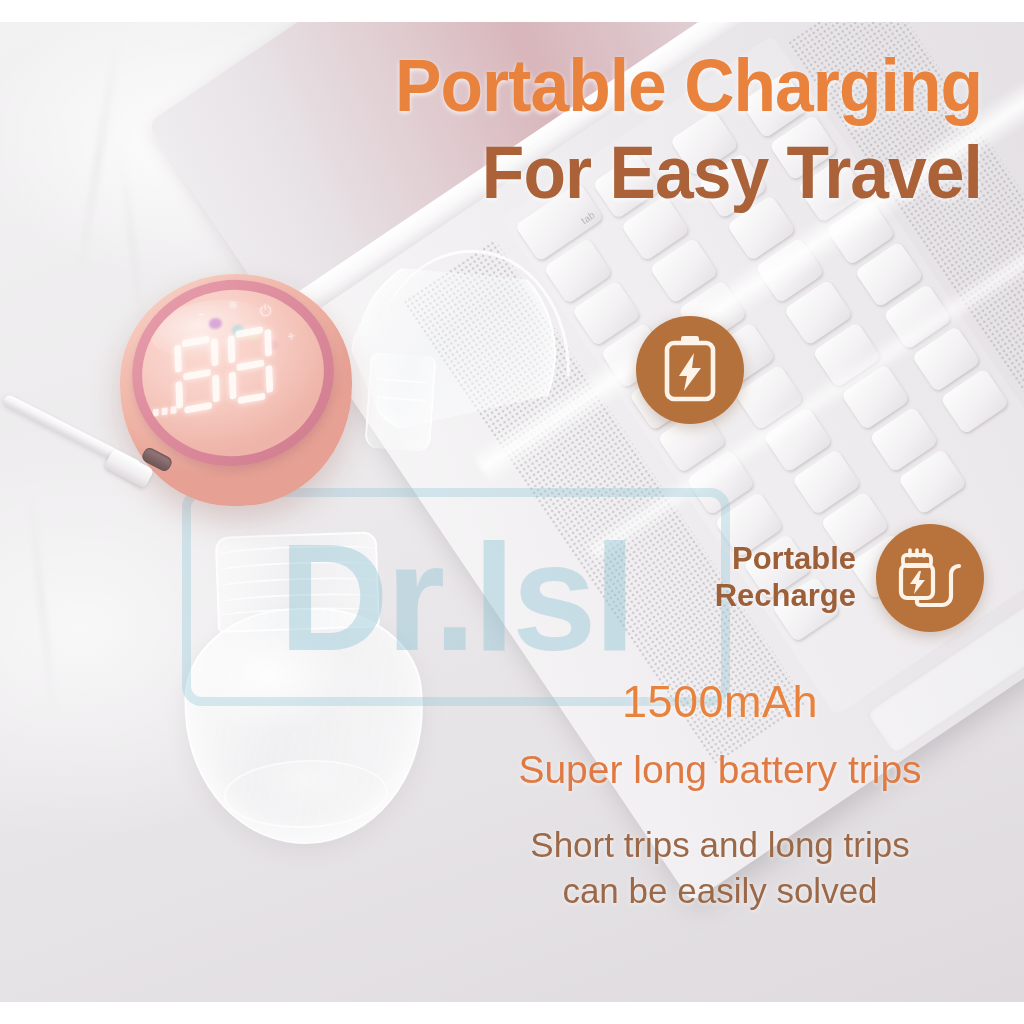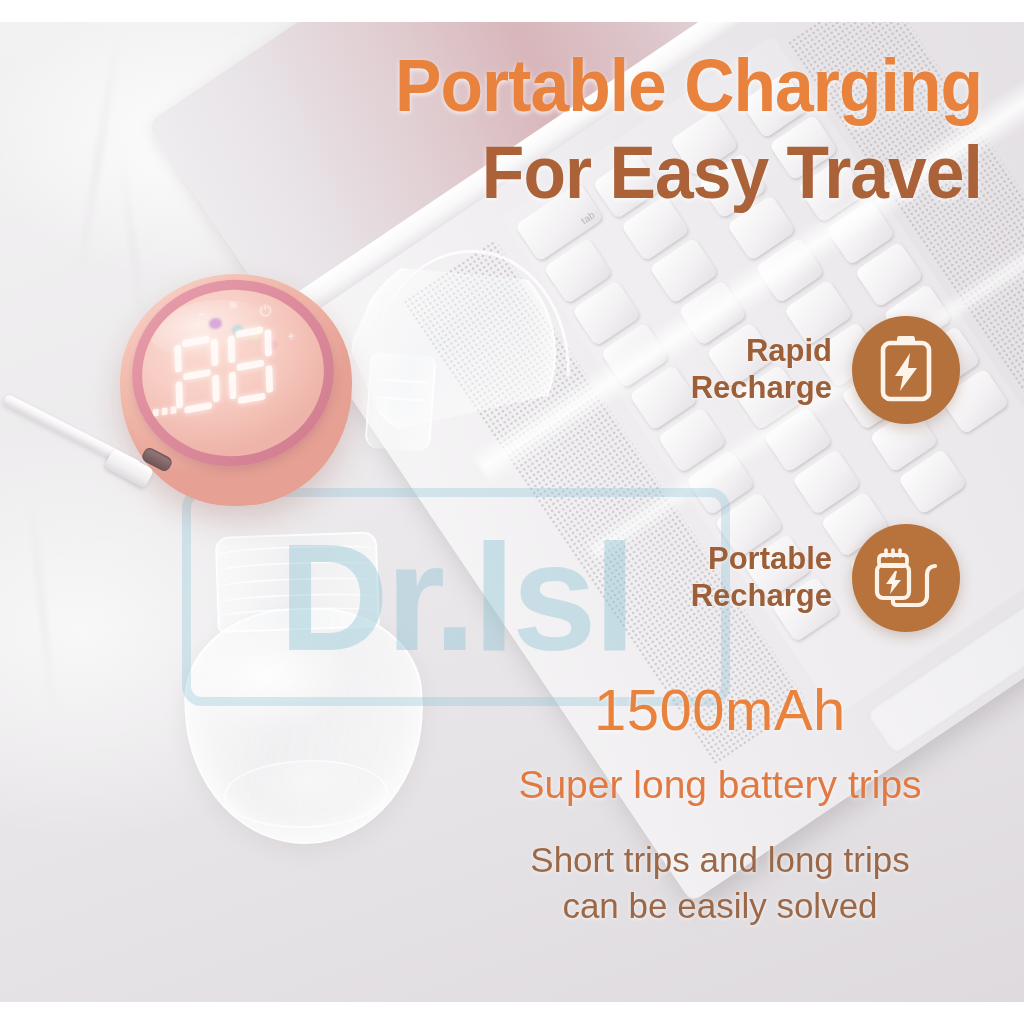--- a/index.html
+++ b/index.html
@@ -366,21 +366,21 @@
   .headline .l2 { color: #ab6238; text-shadow: 0 2px 5px rgba(255,255,255,.75); margin-top: 12px; }
 
   
   .feature {
     position: absolute;
     display: flex;
     align-items: center;
     gap: 20px;
   }
   .feature.f1 { left: 636px; top: 316px; }
-  .feature.f2 { left: 636px; top: 524px; justify-content: flex-end; }
+  .feature.f2 { left: 660px; top: 524px; justify-content: flex-end; }
   .feature .flabel {
     color: #9d5f38;
     font-size: 31px;
     font-weight: bold;
     line-height: 1.18;
     text-align: right;
     width: 196px;
     text-shadow: 0 1px 3px rgba(255,255,255,.7);
   }
   .badge {
@@ -395,21 +395,21 @@
 
   
   .copy {
     position: absolute;
     left: 448px; top: 676px;
     width: 544px;
     text-align: center;
   }
   .copy .mah {
     color: #e8823c;
-    font-size: 58px;
+    font-size: 45px;
     font-weight: normal;
     letter-spacing: .5px;
     text-shadow: 0 1px 4px rgba(255,255,255,.7);
   }
   .copy .sub {
     color: #e07a42;
     font-size: 39px;
     margin-top: 20px;
     text-shadow: 0 1px 4px rgba(255,255,255,.7);
   }
@@ -575,24 +575,20 @@
     </div>
 
   </div>
 
   <div class="headline">
     <div class="l1">Portable Charging</div>
     <div class="l2">For Easy Travel</div>
   </div>
 
   <div class="feature f1">
-    <div class="flabel">
-      <div>Rapid</div>
-      <div>Recharge</div>
-    </div>
     <div class="badge">
       <span>
         <svg width="58" height="68" viewBox="0 0 58 68" fill="none">
           <rect x="20" y="2" width="18" height="8" rx="2.4" fill="#FDF3E8"></rect>
           <rect x="6" y="9" width="46" height="56" rx="7" stroke="#FDF3E8" stroke-width="4.6" fill="none"></rect>
           <path d="M33 19 L18 42 h8 l-3 15 L40 34 h-9 l2 -15 Z" fill="#FDF3E8"></path>
         </svg>
       </span>
     </div>
   </div>

